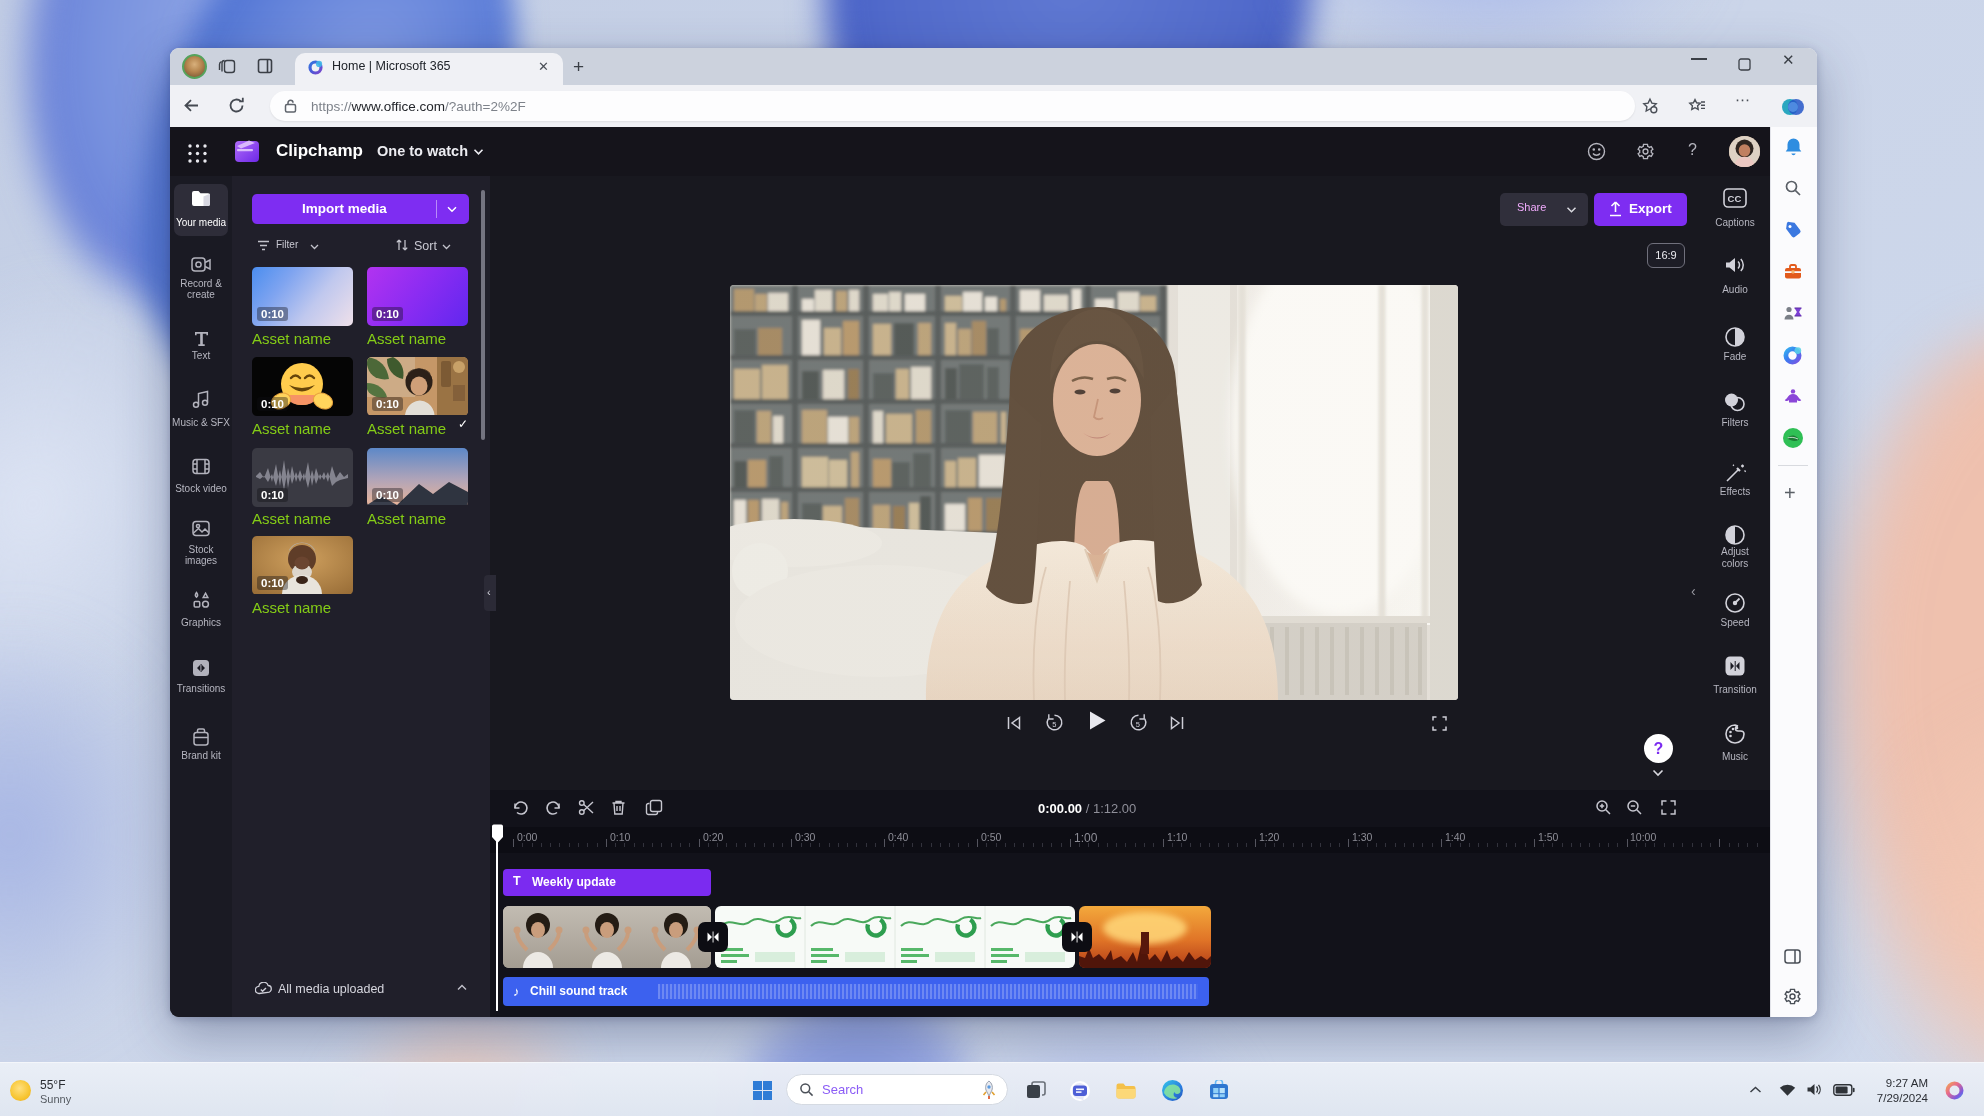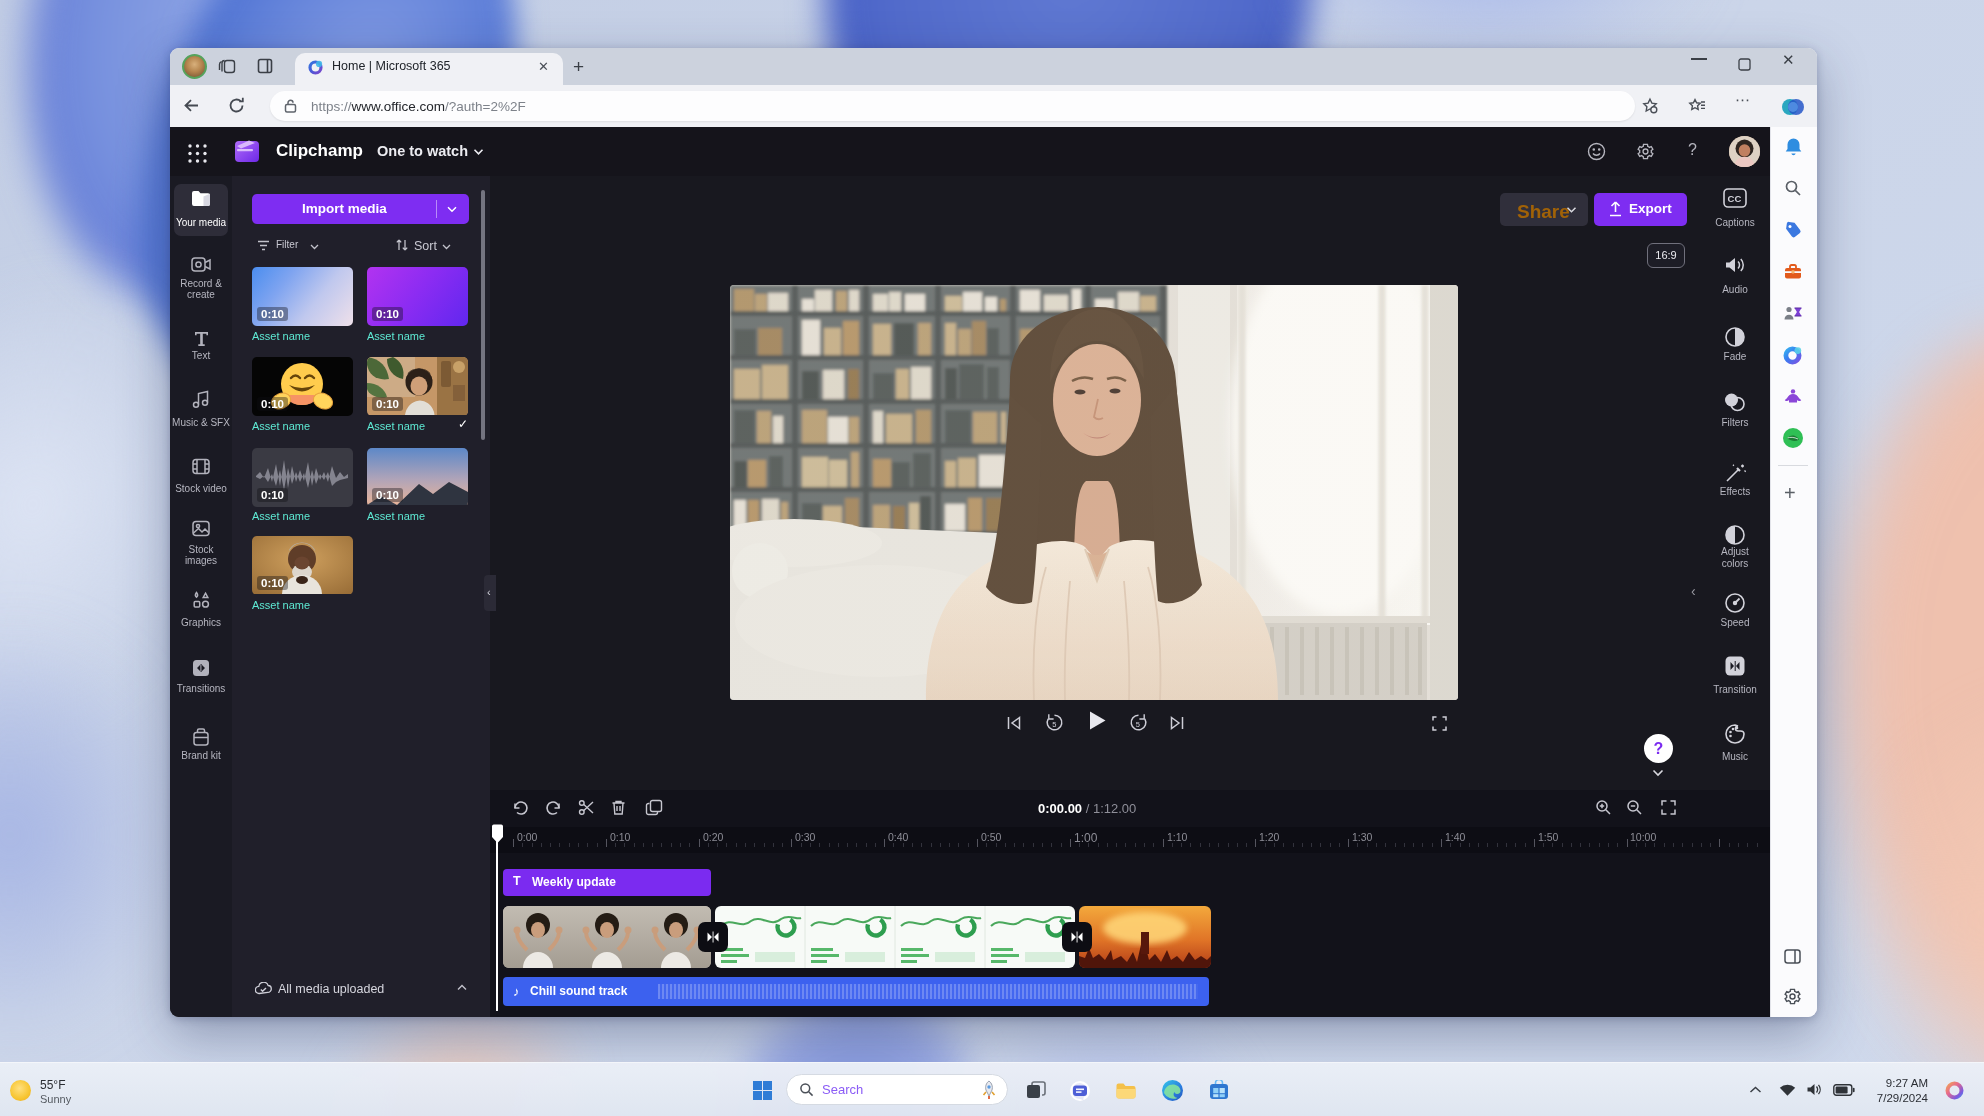--- a/index.html
+++ b/index.html
@@ -1,21 +1,21 @@
 <!DOCTYPE html>
 <html><head><meta charset="utf-8">
 <style>
 *{margin:0;padding:0;box-sizing:border-box}
 html,body{width:1984px;height:1116px;overflow:hidden}
 body{font-family:"Liberation Sans",sans-serif;position:relative;background:linear-gradient(150deg,#c2cde4 0%,#cbd5e9 45%,#cfd9ec 100%)}
 .abs{position:absolute}
 .petal{position:absolute;filter:blur(28px);border-radius:50%}
 .ico svg{display:block}
 .rlab{position:absolute;width:70px;text-align:center;font-size:10px;color:#b6b6c0;left:0}
-.mlab{position:absolute;font-size:11px;color:#5eead4}
+.mlab{position:absolute;font-size:15px;color:#84cc16}
 .badge010{position:absolute;left:5px;bottom:5px;font-size:11.5px;font-weight:bold;color:#fff;background:rgba(12,12,18,.38);padding:1px 4px;border-radius:3px}
 .thumb{position:absolute;width:101px;height:59px;border-radius:5px;overflow:hidden}
 </style></head>
 <body>
 
 <div class="petal" style="left:20px;top:-240px;width:400px;height:560px;filter:blur(18px);transform:rotate(14deg);background:radial-gradient(ellipse at 50% 45%,#8fa5e4 0%,#7690de 48%,#6880d8 64%,rgba(170,185,232,0) 71%)"></div>
 <div class="petal" style="left:150px;top:-140px;width:340px;height:560px;filter:blur(14px);transform:rotate(26deg);background:radial-gradient(ellipse at 52% 42%,#869ee4 0%,#5d7ed8 50%,#4e72d2 65%,rgba(170,185,232,0) 70%)"></div>
 <div class="petal" style="left:820px;top:-300px;width:500px;height:560px;filter:blur(16px);transform:rotate(16deg);background:radial-gradient(ellipse at 50% 50%,#6079d2 0%,#5069ca 55%,#4660c6 66%,rgba(165,178,230,0) 71%)"></div>
 <div class="petal" style="left:1300px;top:-140px;width:420px;height:210px;background:radial-gradient(ellipse at 45% 50%,#a8b8ea 0%,rgba(175,190,234,0) 68%)"></div>
 <div class="petal" style="left:-130px;top:260px;width:360px;height:500px;background:radial-gradient(ellipse at 45% 50%,#dde4f4 0%,rgba(200,210,238,0) 68%);transform:rotate(18deg);filter:blur(22px)"></div>
@@ -679,21 +679,21 @@
           <path d="M13.5 2v12"></path>
           <path d="M2.5 2.5 10 8l-7.5 5.5z"></path>
         </svg>
       </div>
 <div class="abs ico" style="left:1262px;top:589px">
         <svg width="15" height="15" viewBox="0 0 15 15" fill="none" stroke="#cdcdd6" stroke-width="1.5">
           <path d="M1 4.5V1h3.5M10.5 1H14v3.5M14 10.5V14h-3.5M4.5 14H1v-3.5"></path>
         </svg>
       </div>
 <div class="abs" style="left:1330px;top:66px;width:88px;height:33px;border-radius:5px;background:#302f3b"></div>
-<div class="abs" style="left:1347px;top:74px;font-size:19px;font-weight:bold;color:#a16207">Share</div>
+<div class="abs" style="left:1347px;top:74px;font-size:11px;font-weight:normal;color:#f0abfc">Share</div>
 <div class="abs ico" style="left:1396px;top:79px">
         <svg width="11" height="8" viewBox="0 0 11 8" fill="none" stroke="#d8d8de" stroke-width="1.5">
           <path d="M1.5 1.8 5.5 5.8 9.5 1.8"></path>
         </svg>
       </div>
 <div class="abs" style="left:1424px;top:66px;width:93px;height:33px;border-radius:5px;background:#7e2df2"></div>
 <div class="abs ico" style="left:1438px;top:73px">
         <svg width="15" height="18" viewBox="0 0 15 18" fill="none" stroke="#fff" stroke-width="1.6">
           <path d="M7.5 12V2M7.5 2 3.5 6M7.5 2l4 4M2 15.5h11"></path>
         </svg>

